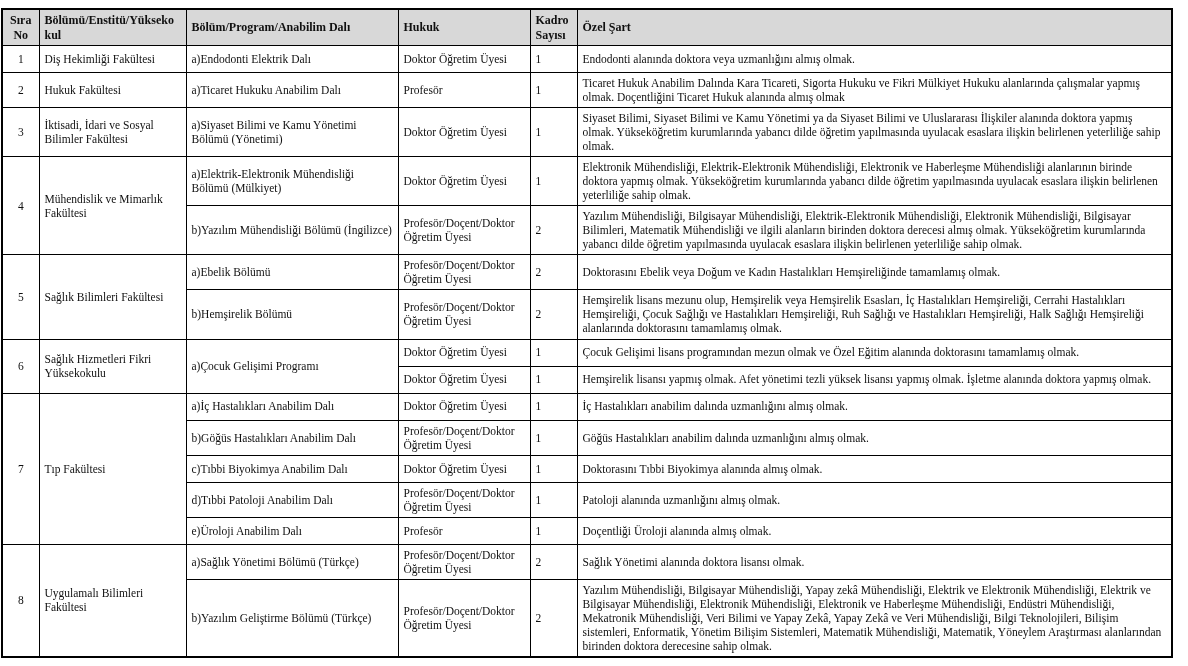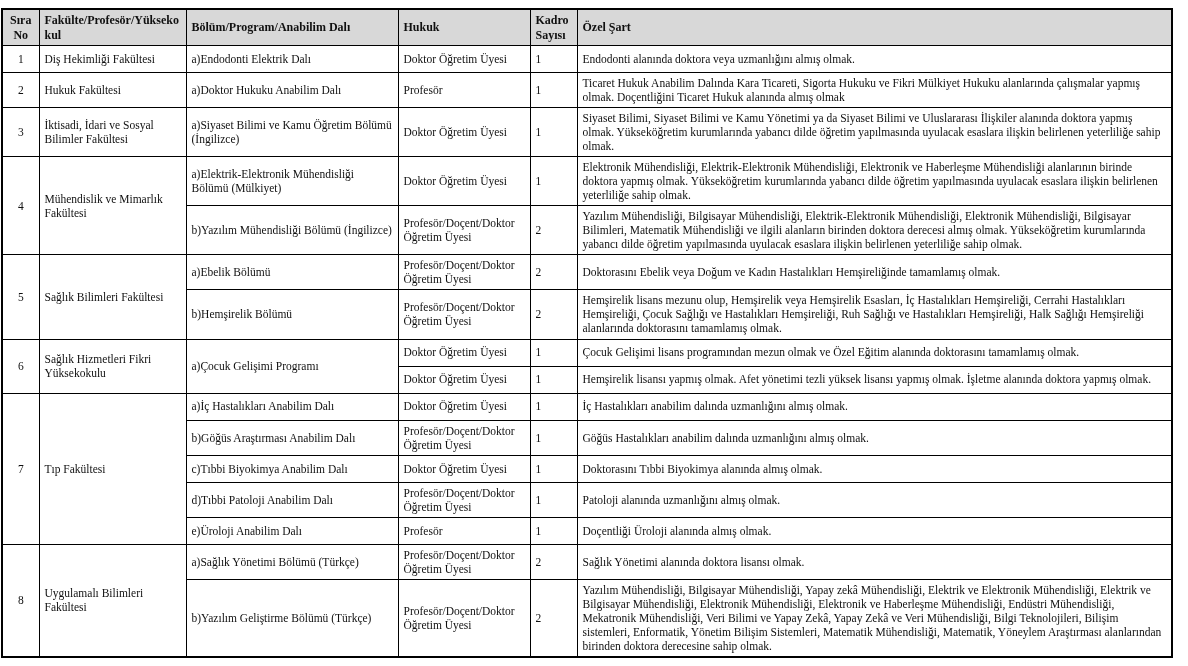--- a/index.html
+++ b/index.html
@@ -53,51 +53,51 @@
       <col class="c-no">
         <col class="c-fac">
         <col class="c-dept">
         <col class="c-title">
         <col class="c-count">
         <col class="c-req">
     </colgroup>
     <thead>
       <tr>
         <th class="center">Sıra No</th>
-        <th class="wrap-any">Fakülte/Profesör/Yüksekokul</th>
+        <th class="wrap-any">Bölümü/Enstitü/Yüksekokul</th>
         <th>Bölüm/Program/Anabilim Dalı</th>
         <th>Hukuk</th>
         <th>Kadro Sayısı</th>
         <th>Özel Şart</th>
       </tr>
     </thead>
     <tbody>
 
       <tr>
         <td class="no">1</td>
         <td>Diş Hekimliği Fakültesi</td>
         <td>a)Endodonti Elektrik Dalı</td>
         <td>Doktor Öğretim Üyesi</td>
         <td class="count">1</td>
         <td>Endodonti alanında doktora veya uzmanlığını almış olmak.</td>
       </tr>
 
       <tr>
         <td class="no">2</td>
         <td>Hukuk Fakültesi</td>
-        <td>a)Doktor Hukuku Anabilim Dalı</td>
+        <td>a)Ticaret Hukuku Anabilim Dalı</td>
         <td>Profesör</td>
         <td class="count">1</td>
         <td>Ticaret Hukuk Anabilim Dalında Kara Ticareti, Sigorta Hukuku ve Fikri Mülkiyet Hukuku alanlarında çalışmalar yapmış olmak. Doçentliğini Ticaret Hukuk alanında almış olmak</td>
       </tr>
 
       <tr>
         <td class="no">3</td>
         <td>İktisadi, İdari ve Sosyal Bilimler Fakültesi</td>
-        <td>a)Siyaset Bilimi ve Kamu Öğretim Bölümü (İngilizce)</td>
+        <td>a)Siyaset Bilimi ve Kamu Yönetimi Bölümü (Yönetimi)</td>
         <td>Doktor Öğretim Üyesi</td>
         <td class="count">1</td>
         <td>Siyaset Bilimi, Siyaset Bilimi ve Kamu Yönetimi ya da Siyaset Bilimi ve Uluslararası İlişkiler alanında doktora yapmış olmak.  Yükseköğretim kurumlarında yabancı dilde öğretim yapılmasında uyulacak esaslara ilişkin belirlenen yeterliliğe sahip olmak.</td>
       </tr>
 
       <tr>
         <td class="no" rowspan="2">4</td>
         <td rowspan="2">Mühendislik ve Mimarlık Fakültesi</td>
         <td>a)Elektrik-Elektronik Mühendisliği Bölümü (Mülkiyet)</td>
         <td>Doktor Öğretim Üyesi</td>
@@ -142,21 +142,21 @@
 
       <tr>
         <td class="no" rowspan="5">7</td>
         <td rowspan="5">Tıp Fakültesi</td>
         <td>a)İç Hastalıkları Anabilim Dalı</td>
         <td>Doktor Öğretim Üyesi</td>
         <td class="count">1</td>
         <td>İç Hastalıkları anabilim dalında uzmanlığını almış olmak.</td>
       </tr>
       <tr>
-        <td>b)Göğüs Araştırması Anabilim Dalı</td>
+        <td>b)Göğüs Hastalıkları Anabilim Dalı</td>
         <td>Profesör/Doçent/Doktor Öğretim Üyesi</td>
         <td class="count">1</td>
         <td>Göğüs Hastalıkları anabilim dalında uzmanlığını almış olmak.</td>
       </tr>
       <tr>
         <td>c)Tıbbi Biyokimya Anabilim Dalı</td>
         <td>Doktor Öğretim Üyesi</td>
         <td class="count">1</td>
         <td>Doktorasını Tıbbi Biyokimya alanında almış olmak.</td>
       </tr>

